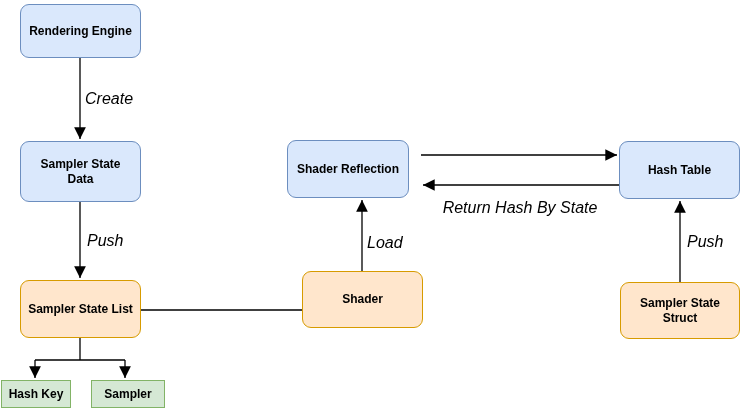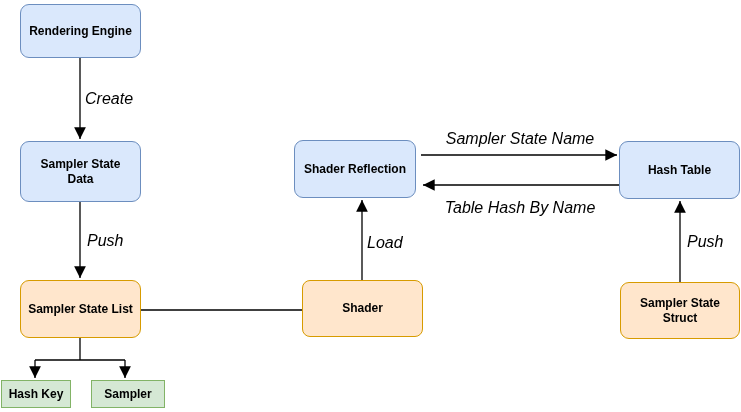--- a/index.html
+++ b/index.html
@@ -46,22 +46,22 @@
   }
   .node.blue   { background: var(--blue-fill, #dae8fc);   border-color: var(--blue-stroke, #6c8ebf); }
   .node.orange { background: var(--orange-fill, #ffe6cc); border-color: var(--orange-stroke, #d79b00); }
   .node.green  { background: var(--green-fill, #d5e8d4);  border-color: var(--green-stroke, #82b366); border-radius: 0; }
 
   #n-rendering-engine    { left: 20px;  top: 4px;   width: 121px; height: 54px; }
   #n-sampler-state-data  { left: 20px;  top: 141px; width: 121px; height: 61px; }
   #n-sampler-state-list  { left: 20px;  top: 280px; width: 121px; height: 58px; }
   #n-hash-key            { left: 1px;   top: 380px; width: 70px;  height: 28px; }
   #n-sampler             { left: 91px;  top: 380px; width: 74px;  height: 28px; }
-  #n-shader-reflection   { left: 294px; top: 140px; width: 122px; height: 58px; }
-  #n-shader              { left: 302px; top: 280px; width: 121px; height: 57px; border-radius: 8px; }
+  #n-shader-reflection   { left: 287px; top: 140px; width: 122px; height: 58px; }
+  #n-shader              { left: 302px; top: 271px; width: 121px; height: 57px; }
   #n-hash-table          { left: 619px; top: 141px; width: 121px; height: 58px; }
   #n-sampler-state-struct{ left: 620px; top: 282px; width: 120px; height: 57px; }
 
   .edge-label {
     position: absolute;
     font-size: 16px;
     font-style: italic;
     color: #000000;
     white-space: nowrap;
     background: #ffffff;
@@ -125,19 +125,18 @@
 
   <div class="node orange" id="n-sampler-state-struct">Sampler State
 Struct</div>
 
   <div class="edge-label" id="l-create">Create</div>
 
   <div class="edge-label" id="l-push-list">Push</div>
 
   <div class="edge-label" id="l-load">Load</div>
 
-  <div class="edge-label" id="l-sampler-state-name">Sampler State Name</div>
 
-  <div class="edge-label" id="l-return-hash-by-name">Table Hash By Name</div>
+  <div class="edge-label" id="l-return-hash-by-name">Return Hash By State</div>
 
   <div class="edge-label" id="l-push-struct">Push</div>
 
 </div>
 
 </body></html>

